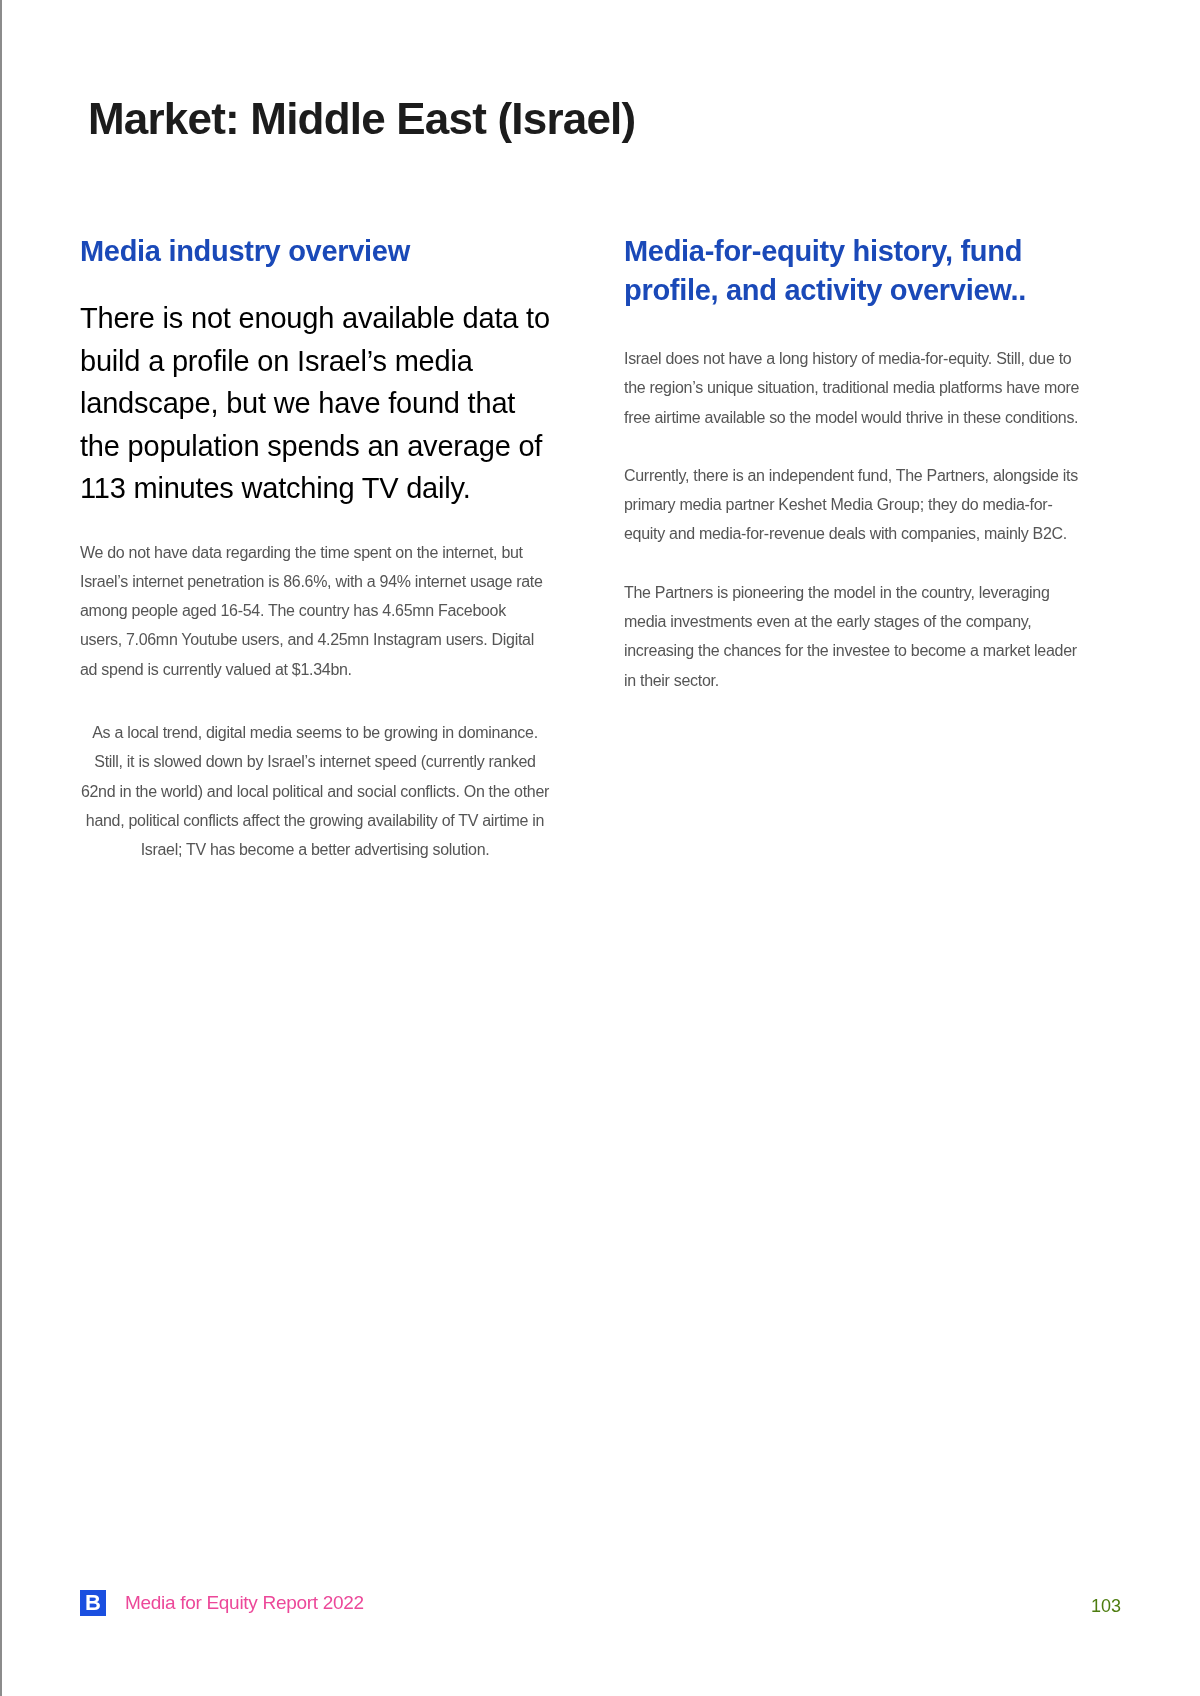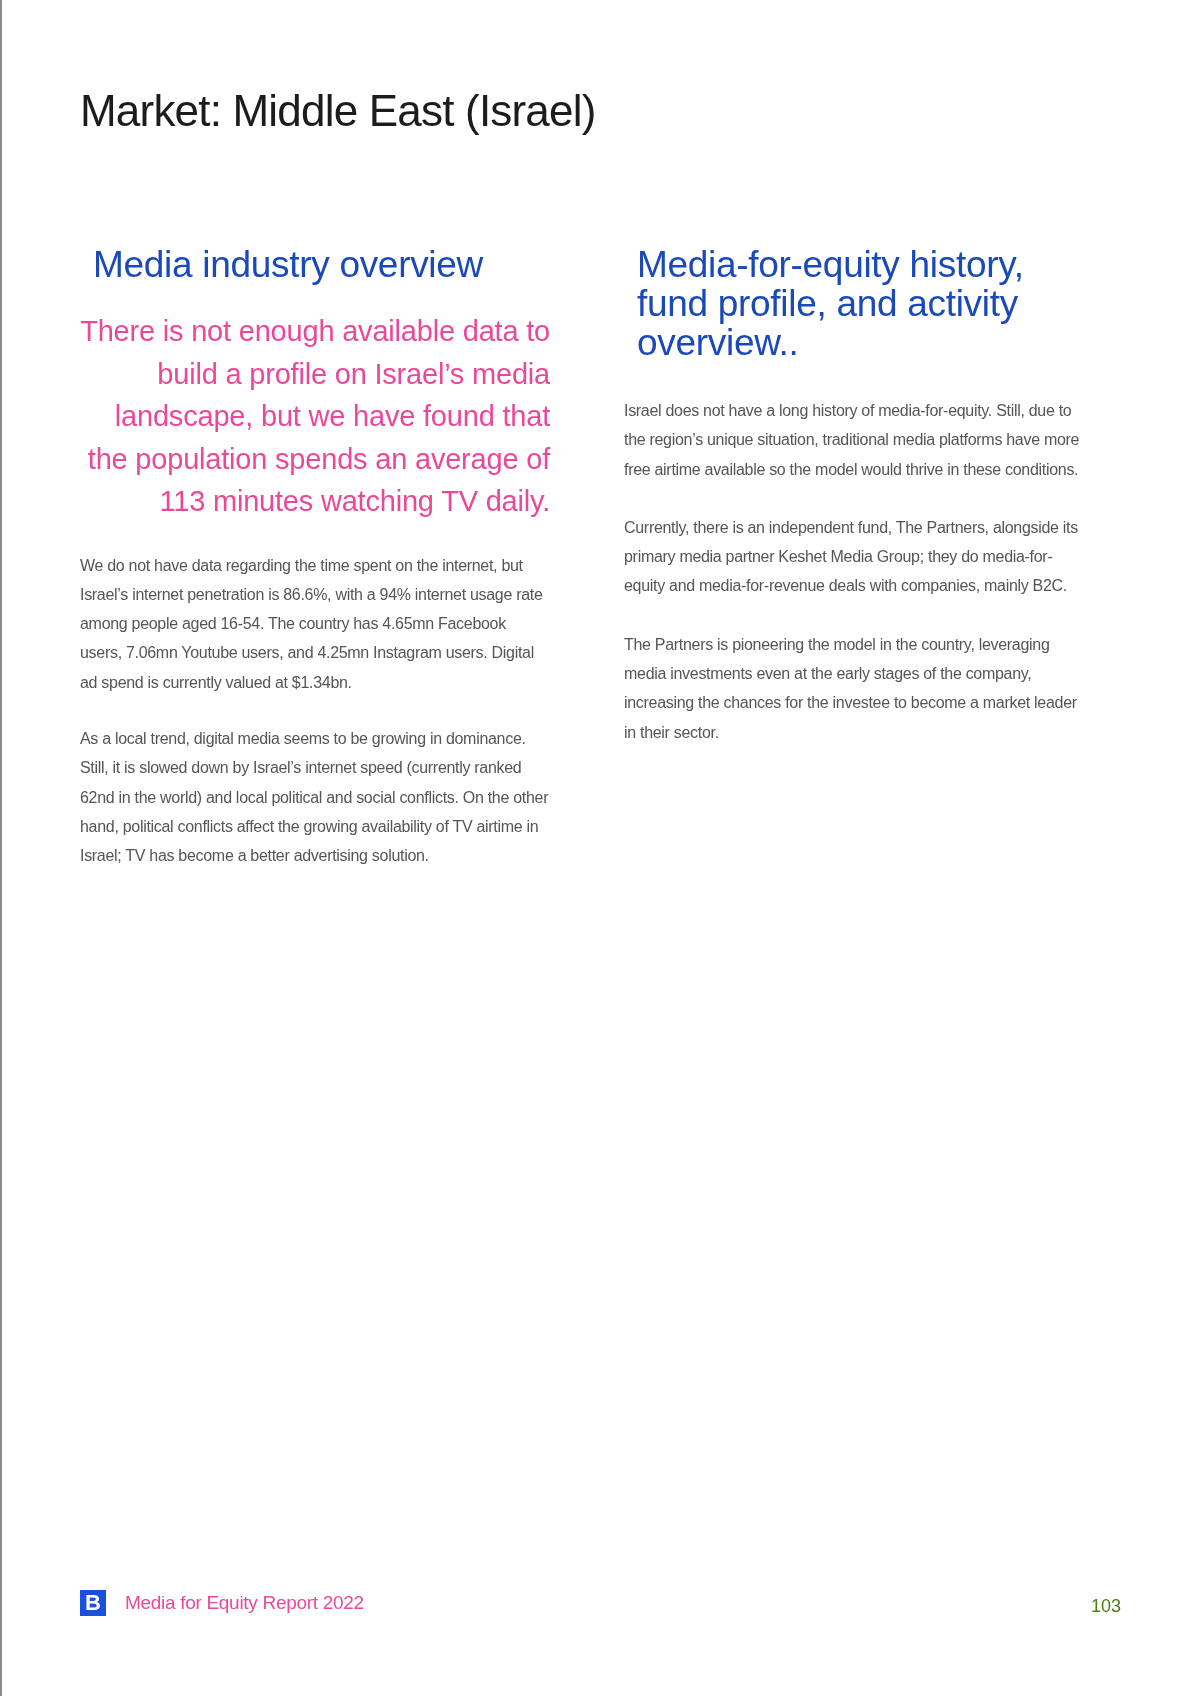--- a/index.html
+++ b/index.html
@@ -13,51 +13,50 @@
       border-left: 2px solid #8c8c8c;
       box-sizing: border-box;
     }
     .page-title {
       position: absolute;
       left: 78px;
       top: 86px;
       font-size: 44px;
       color: #1c1c1c;
       letter-spacing: -0.8px;
-      margin: 0;
-      font-weight: normal;
+      margin: 8px;
+      font-weight: bold;
     }
     .col { position: absolute; top: 232px; }
     .col-left { left: 78px; width: 470px; }
     .col-right { left: 622px; width: 460px; }
     .section-heading {
       color: #1a49b8;
-      font-size: 37px;
+      font-size: 29px;
       line-height: 39px;
-      margin: 13px;
-      font-weight: normal;
+      margin: 0;
+      font-weight: bold;
       letter-spacing: -0.3px;
     }
     .lead {
       margin: 26px 0 0 0;
       font-size: 29px;
       line-height: 42.5px;
-      color: #ec4899;
+      color: #000000;
       letter-spacing: -0.2px;
-      text-align: right;
     }
     .para {
       font-size: 16px;
       line-height: 29.3px;
       color: #555555;
       margin: 0;
       letter-spacing: -0.3px;
     }
     .col-left .para { margin-top: 28px; }
-    .col-left .para + .para { margin-top: 27px; }
+    .col-left .para + .para { margin-top: 34px; text-align: center; }
     .col-right .para:first-of-type { margin-top: 34px; }
     .col-right .para + .para { margin-top: 29px; }
     .footer {
       position: absolute;
       top: 1590px;
       left: 78px;
       display: flex;
       align-items: center;
     }
     .logo {

